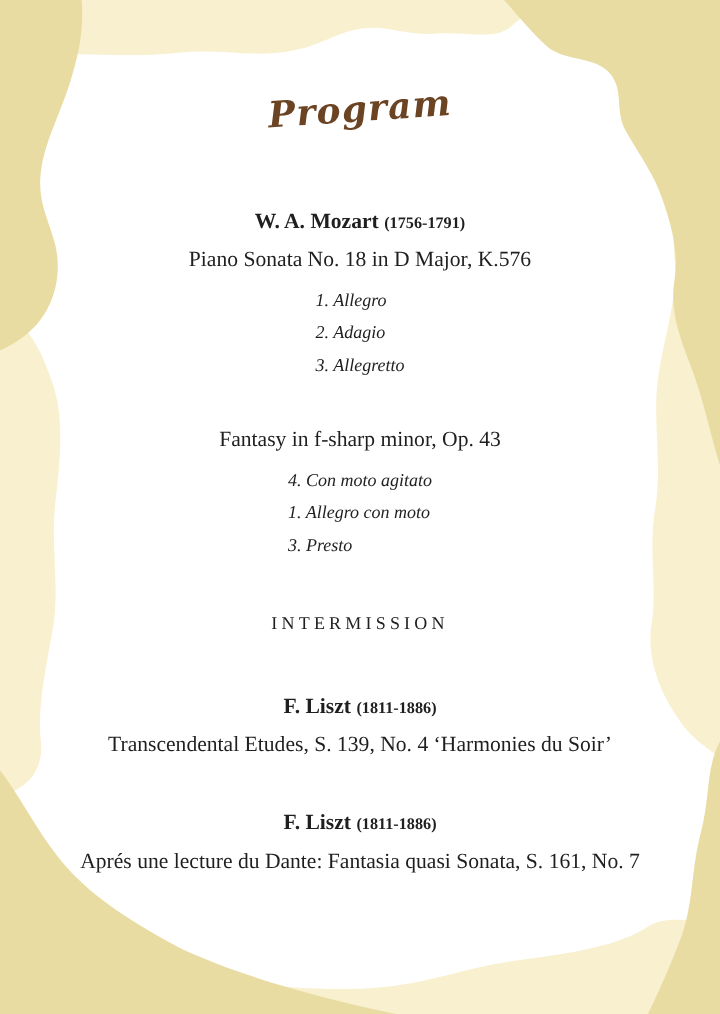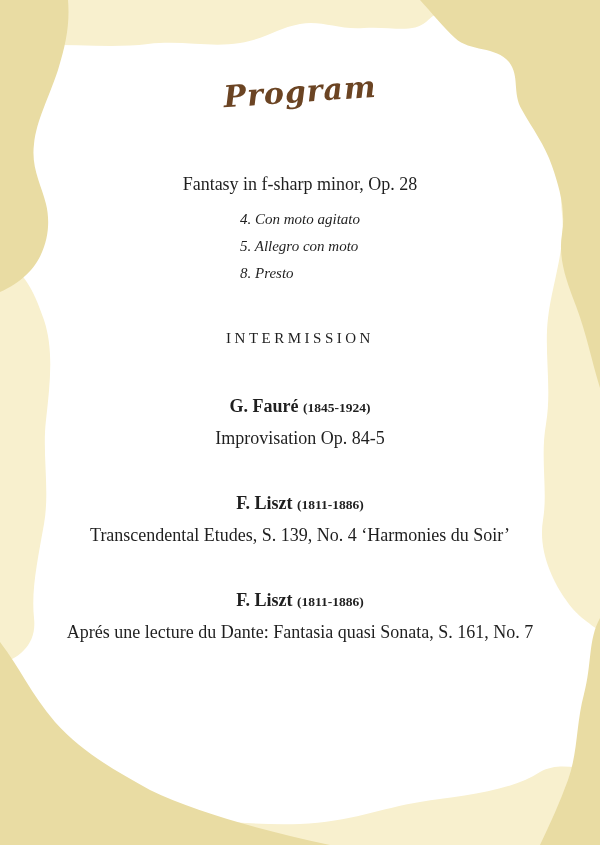--- a/index.html
+++ b/index.html
@@ -71,34 +71,34 @@
     <path d="M420 0 L600 0 L600 388 C592 362 586 332 576 306 C566 280 558 258 562 234 C566 210 559 186 552 166 C545 145 532 128 522 110 C512 93 520 76 509 62 C496 46 470 52 455 38 C444 28 431 12 420 0 Z" fill="#e9dca3"></path>
     <path d="M0 642 C20 668 31 694 55 722 C80 750 110 768 150 790 C196 812 260 830 330 845 L0 845 Z" fill="#e9dca3"></path>
     <path d="M600 618 C588 640 592 664 584 694 C576 724 578 752 568 780 C560 802 550 824 540 845 L600 845 Z" fill="#e9dca3"></path>
   </svg>
 
   <div class="content">
     <div class="title-wrap">
       <h1 class="program-title">Program</h1>
     </div>
     <div id="sections-container">
+    <section class="program-section">
+      <h2 class="composer-line">
+        <span class="composer-name">W. A. Mozart</span>
+        <span class="composer-dates">(1756-1791)</span>
+      </h2>
+      <p class="work-title">Piano Sonata No. 18 in D Major, K.576</p>
+    <ul class="movements"><li>1. Allegro</li><li>2. Adagio</li><li>3. Allegretto</li></ul></section>
 
     <section class="program-section">
-      <p class="work-title">Fantasy in f-sharp minor, Op. 28</p>
-    <ul class="movements"><li>4. Con moto agitato</li><li>5. Allegro con moto</li><li>8. Presto</li></ul></section>
+      <p class="work-title">Fantasy in f-sharp minor, Op. 43</p>
+    <ul class="movements"><li>4. Con moto agitato</li><li>1. Allegro con moto</li><li>3. Presto</li></ul></section>
 
     <p class="intermission">INTERMISSION</p>
 
-    <section class="program-section">
-      <h2 class="composer-line">
-        <span class="composer-name">G. Fauré</span>
-        <span class="composer-dates">(1845-1924)</span>
-      </h2>
-      <p class="work-title">Improvisation Op. 84-5</p>
-    </section>
 
     <section class="program-section">
       <h2 class="composer-line">
         <span class="composer-name">F. Liszt</span>
         <span class="composer-dates">(1811-1886)</span>
       </h2>
       <p class="work-title">Transcendental Etudes, S. 139, No. 4 ‘Harmonies du Soir’</p>
     </section>
 
     <section class="program-section">

